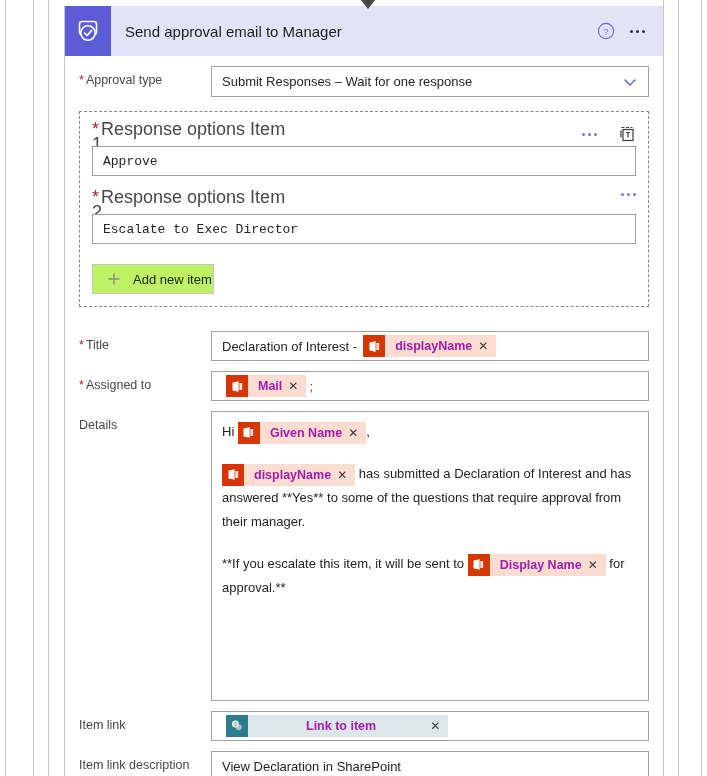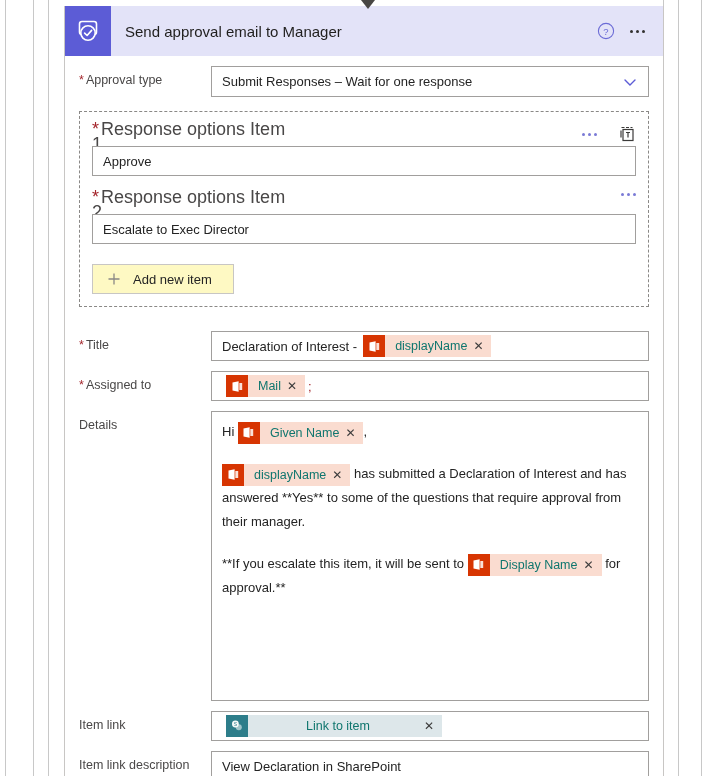--- a/index.html
+++ b/index.html
@@ -207,29 +207,30 @@
     height: 30px;
     box-sizing: border-box;
     display: flex;
     align-items: center;
     padding: 0 10px;
     font-size: 13px;
     color: #242424;
     margin-top: -6px;
     position: relative;
     z-index: 2;
+    font-family: Liberation Mono, monospace;
   }
   .opt-block { margin-bottom: 14px; }
   .opt-block:last-of-type { margin-bottom: 12px; }
 
   .add-btn {
     border: 1px solid #c8c6c4;
-    background: #fef9c3;
+    background: #bef264;
     height: 30px;
-    width: 142px;
+    width: 122px;
     box-sizing: border-box;
     display: flex;
     align-items: center;
     gap: 12px;
     padding-left: 14px;
     font-size: 13px;
     color: #242424;
     margin-top: 20px;
   }
 
@@ -248,22 +249,23 @@
     height: 22px;
     flex: 0 0 22px;
     display: flex;
     align-items: center;
     justify-content: center;
   }
   .ico-o365 { background: #d73502; }
   .ico-sp { background: #2d7d8a; }
   .chip-text {
     font-size: 12.5px;
-    color: #0f766e;
+    color: #a21caf;
     padding: 0 6px 0 10px;
+    font-weight: bold;
   }
   .chip-x {
     font-size: 12px;
     color: #3b3b3b;
     padding-right: 8px;
     line-height: 1;
   }
 
   
   .details-box {

